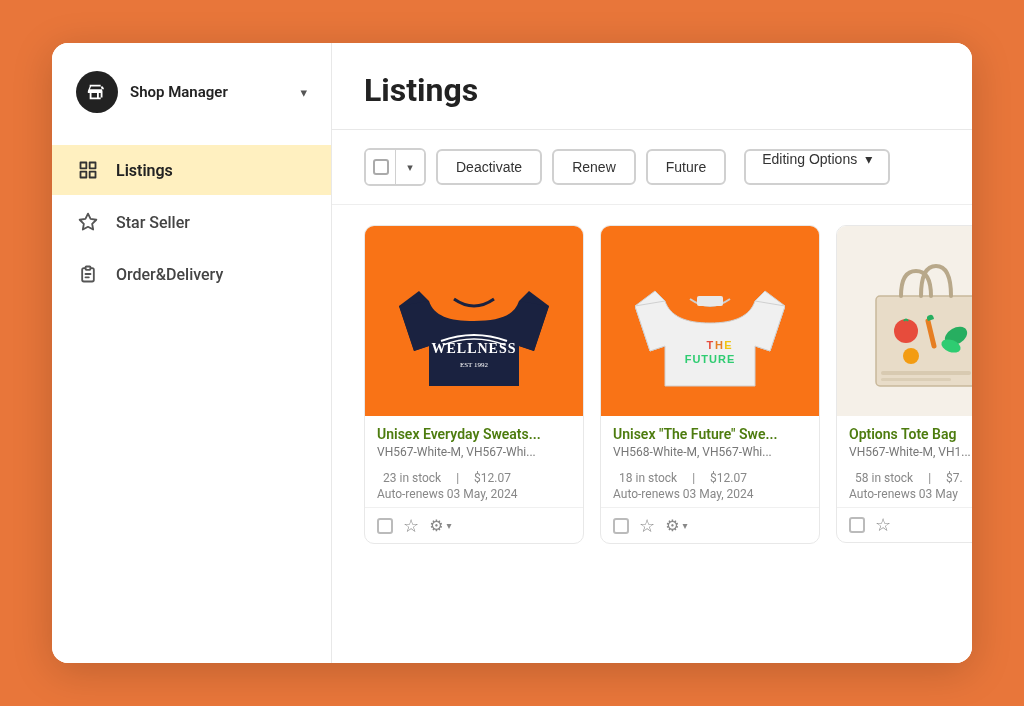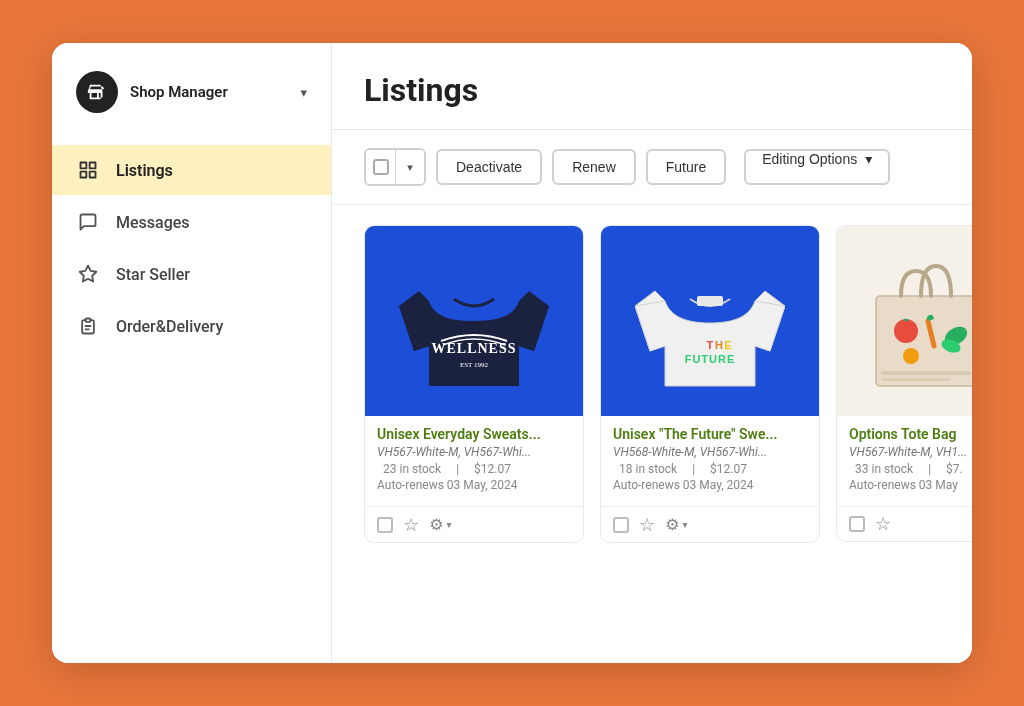--- a/index.html
+++ b/index.html
@@ -187,24 +187,24 @@
       background: #fff;
       font-size: 14px;
       font-weight: 500;
       color: #333;
       cursor: pointer;
       transition: background 0.15s;
     }
 
     .editing-options-btn {
       display: flex;
-      align-items: flex-start;
+      align-items: flex-end;
       gap: 8px;
       height: 36px;
-      padding: 0 16px;
+      padding: 16px 16px;
       border: 2px solid #d0d0d0;
       border-radius: 6px;
       background: #fff;
       font-size: 14px;
       font-weight: 500;
       color: #333;
       cursor: pointer;
       margin-left: 8px;
     }
 
@@ -226,21 +226,21 @@
       background: #fff;
       border-radius: 10px;
       overflow: hidden;
       margin-right: 16px;
       border: 1px solid #e8e8e8;
     }
 
     .product-image {
       width: 100%;
       height: 190px;
-      background: #1d4ed8;
+      background: #f97316;
       display: flex;
       align-items: center;
       justify-content: center;
       overflow: hidden;
     }
 
     
     .sweatshirt-dark {
       width: 150px;
       height: 160px;
@@ -272,39 +272,37 @@
       overflow: hidden;
       text-overflow: ellipsis;
     }
 
     .product-variants {
       font-size: 12px;
       color: #777;
       white-space: nowrap;
       overflow: hidden;
       text-overflow: ellipsis;
-      margin-bottom: 3px;
-      font-style: italic;
+      margin-bottom: 12px;
     }
 
     .product-stock {
       font-size: 12px;
       color: #555;
       margin-bottom: 2px;
     }
 
     .product-stock span {
       color: #888;
       margin: 0 6px;
     }
 
     .product-renews {
       font-size: 12px;
       color: #888;
-      margin-bottom: 8px;
     }
 
     .product-actions {
       display: flex;
       align-items: center;
       gap: 10px;
       padding: 8px 12px;
       border-top: 1px solid #f0f0f0;
     }
 
@@ -374,28 +372,20 @@
           <svg width="20" height="20" viewBox="0 0 24 24" fill="none" stroke="currentColor" stroke-width="2.2" stroke-linecap="round" stroke-linejoin="round">
             <rect x="3" y="3" width="7" height="7"></rect>
               <rect x="14" y="3" width="7" height="7"></rect>
               <rect x="3" y="14" width="7" height="7"></rect>
               <rect x="14" y="14" width="7" height="7"></rect>
           </svg>
         </span>
         <span>Listings</span>
       </div>
 
-      <div class="nav-item">
-        <span class="nav-icon">
-          <svg width="20" height="20" viewBox="0 0 24 24" fill="none" stroke="currentColor" stroke-width="2.2" stroke-linecap="round" stroke-linejoin="round">
-            <path d="M21 15a2 2 0 01-2 2H7l-4 4V5a2 2 0 012-2h14a2 2 0 012 2z"></path>
-          </svg>
-        </span>
-        <span>Messages</span>
-      </div>
 
       <div class="nav-item">
         <span class="nav-icon">
           <svg width="20" height="20" viewBox="0 0 24 24" fill="none" stroke="currentColor" stroke-width="2.2" stroke-linecap="round" stroke-linejoin="round">
             <polygon points="12 2 15.09 8.26 22 9.27 17 14.14 18.18 21.02 12 17.77 5.82 21.02 7 14.14 2 9.27 8.91 8.26 12 2"></polygon>
           </svg>
         </span>
         <span>Star Seller</span>
       </div>
 
@@ -537,21 +527,21 @@
             <circle cx="55" cy="115" r="8" fill="#f39c12"></circle>
 
             <rect x="25" y="130" width="90" height="4" rx="2" fill="#c8b89a" opacity="0.5"></rect>
             <rect x="25" y="137" width="70" height="3" rx="1.5" fill="#c8b89a" opacity="0.4"></rect>
           </svg>
         </div>
         <div class="product-info">
           <div class="product-title">Options Tote Bag</div>
           <div class="product-variants">VH567-White-M, VH1...</div>
           <div class="product-stock">
-            <span>33 in stock</span>
+            <span>58 in stock</span>
             <span>|</span>
             <span>$7.</span>
           </div>
           <div class="product-renews">Auto-renews 03 May</div>
         </div>
         <div class="product-actions">
           <div class="prod-checkbox"></div>
           <span class="star-btn">☆</span>
         </div>
       </div>

